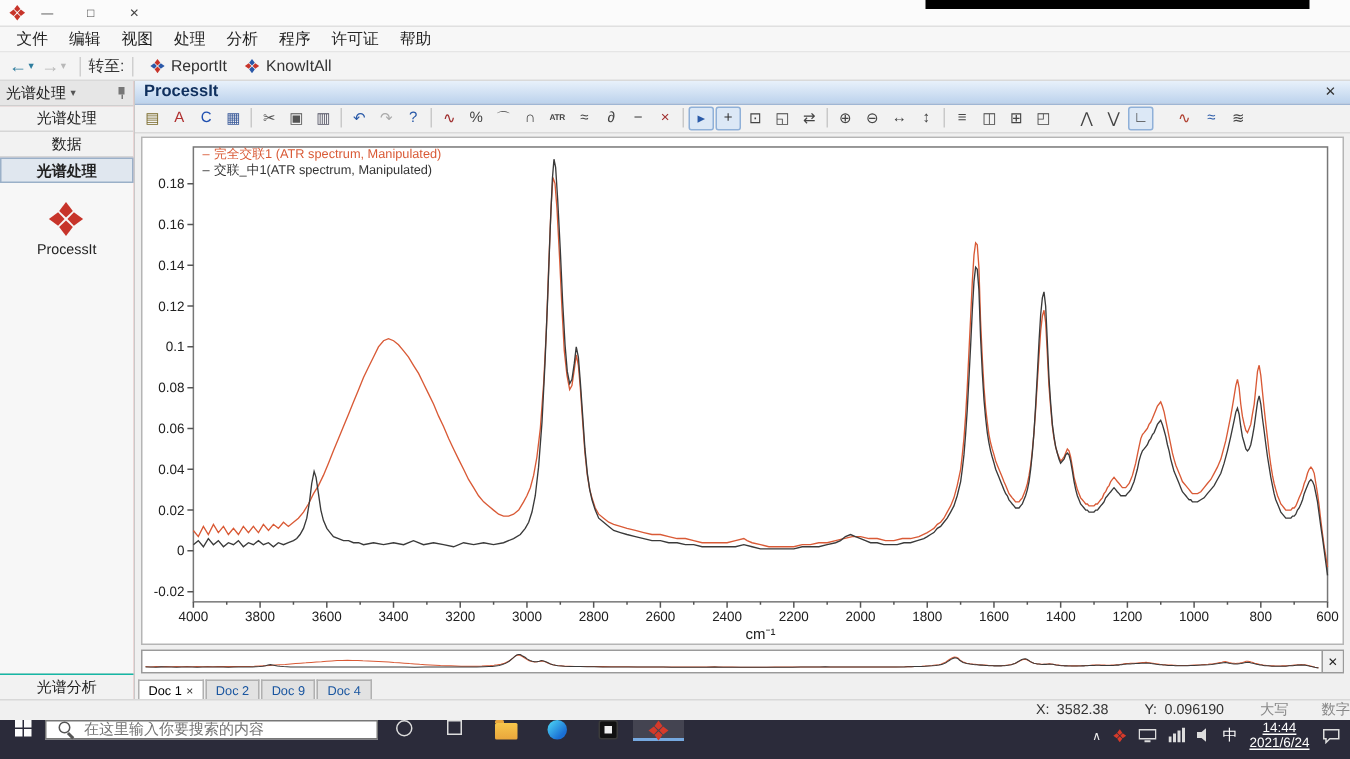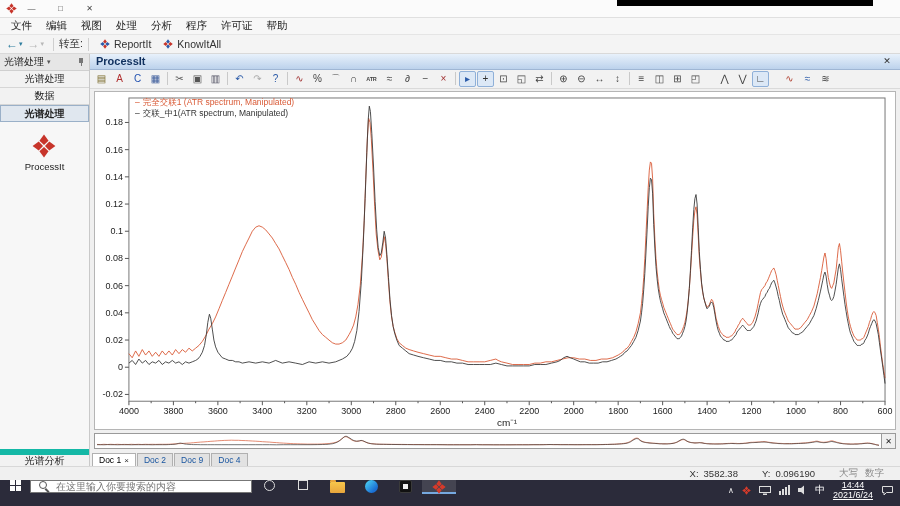--- a/index.html
+++ b/index.html
@@ -29,21 +29,21 @@
   
   .workspace{display:flex;height:412px;}
   .sidebar{width:90px;background:#fca5a5;border-right:1px solid #c9c9c9;display:flex;flex-direction:column;font-size:10px;}
   .side-header{height:17px;display:flex;align-items:center;background:#e6e6e6;border-bottom:1px solid #cfcfcf;padding:0 4px;gap:3px;color:#222;}
   .side-header .caret{font-size:7px;color:#555;}
   .pin{width:8px;height:9px;margin-left:auto;position:relative;}
   .pin::before{content:'';position:absolute;left:2px;top:0;width:4px;height:5px;background:#777;}
   .pin::after{content:'';position:absolute;left:3.5px;top:5px;width:1px;height:3px;background:#777;}
   .side-item{height:17px;display:flex;align-items:center;justify-content:center;background:#f2f2f2;border-bottom:1px solid #d6d6d6;color:#222;}
   .side-item.active{background:#e0e7ef;border:1px solid #9ab0c8;font-weight:bold;}
-  .side-item.bottom{border-top:6px solid #14b8a6;border-bottom:none;margin-top:auto;}
+  .side-item.bottom{border-top:1px solid #14b8a6;border-bottom:none;margin-top:auto;}
   .side-tool-area{flex:1;background:#f7f7f7;display:flex;flex-direction:column;align-items:center;padding-top:12px;}
   .tool{display:flex;flex-direction:column;align-items:center;gap:3px;}
   .tool-label{font-size:9.5px;color:#222;}
 
   .content{flex:1;display:flex;flex-direction:column;background:#f0f0f0;min-width:0;}
   .panel-title{height:16px;background:linear-gradient(#e8f1fb,#bcd2ec);display:flex;align-items:center;padding:0 6px;border-bottom:1px solid #9fb6d4;}
   .panel-title-text{font-weight:bold;font-size:11px;color:#10305e;flex:1;}
   .panel-close{font-size:9px;color:#333;width:14px;text-align:center;}
 
   .proc-toolbar{height:20px;background:#f2f2f2;border-bottom:1px solid #dadada;display:flex;align-items:center;padding:0 3px;gap:1px;overflow:hidden;}
@@ -62,21 +62,21 @@
   #mini-chart{flex:1;height:100%;display:block;}
   .ov-close{width:14px;border-left:1px solid #9a9a9a;background:#efefef;font-size:8px;display:flex;align-items:center;justify-content:center;color:#222;}
 
   .tabs-row{height:14px;margin-top:3px;display:flex;align-items:flex-end;padding-left:2px;gap:1px;font-size:8.5px;}
   .tab{height:13px;display:flex;align-items:center;gap:3px;padding:0 6px;background:#e2e2e2;border:1px solid #b0b0b0;border-bottom:none;color:#1a56a0;white-space:nowrap;}
   .tab.active{background:#fff;color:#000;}
   .tab .close{color:#333;font-size:8px;}
 
   .statusbar{height:14px;background:#f0f0f0;border-top:1px solid #d8d8d8;display:flex;align-items:center;justify-content:flex-end;font-size:9.5px;color:#333;}
   .status-field{padding:0 12px;display:flex;gap:5px;}
-  .status-field.indicators{color:#888;padding-right:16px;gap:7px;}
+  .status-field.indicators{color:#888;padding-right:0;gap:22px;}
 
   
   .taskbar{height:42px;background:#2b2b3a;display:flex;align-items:flex-start;color:#eee;}
   .tb-start{width:30px;display:flex;align-items:center;justify-content:center;}
   .winlogo{display:grid;grid-template-columns:5px 5px;grid-template-rows:5px 5px;gap:1px;}
   .winlogo span{background:#fdfdfd;}
   .tb-search{width:222px;background:#fff;display:flex;align-items:center;color:#555;border:1px solid #777;}
   .tb-search input{border:none;outline:none;flex:1;font-size:10px;font-family:"Liberation Sans",sans-serif;color:#444;background:transparent;min-width:0;}
   .magnifier{position:relative;width:11px;height:11px;margin:0 6px 0 8px;flex:none;}
   .magnifier::before{content:'';position:absolute;left:0;top:0;width:6px;height:6px;border:1.5px solid #555;border-radius:50%;}

